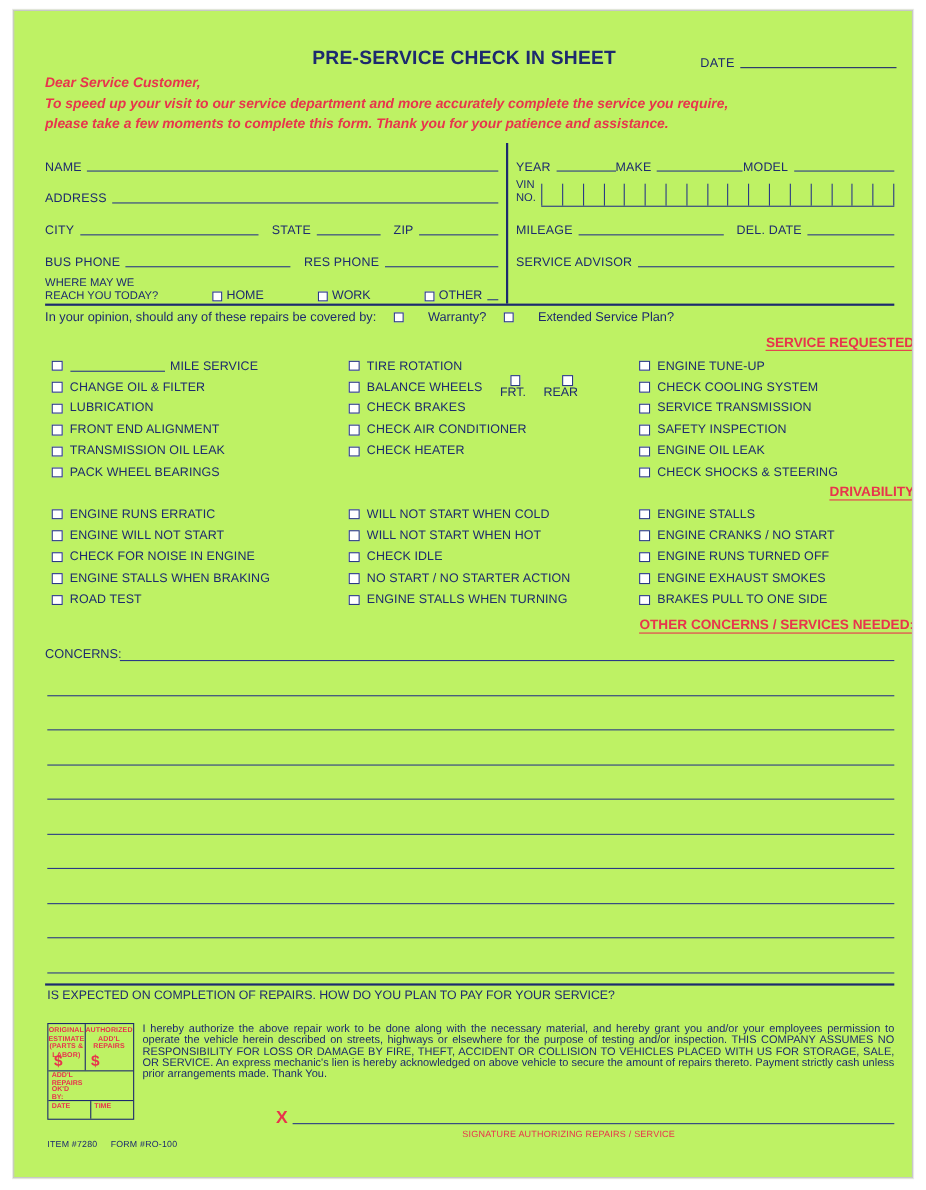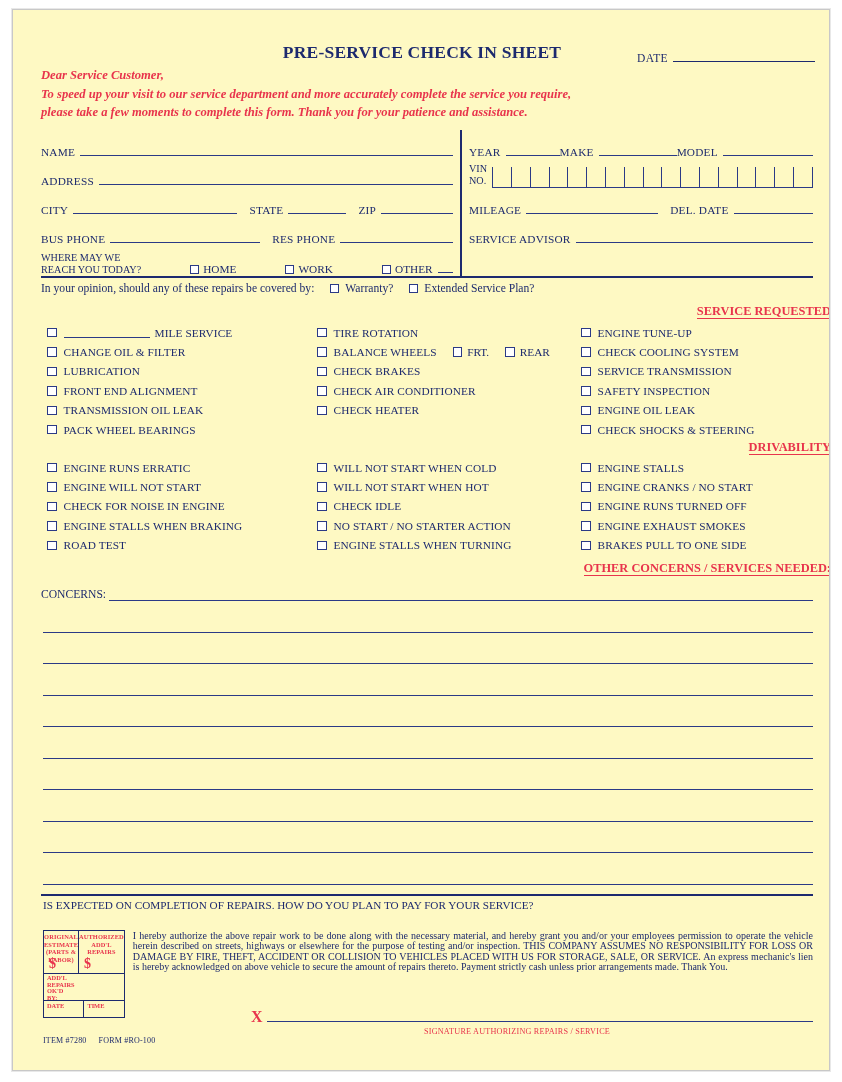--- a/index.html
+++ b/index.html
@@ -10,26 +10,25 @@
   body {
     width: 842px;
     height: 1082px;
     font-family: "Liberation Sans", sans-serif;
     -webkit-font-smoothing: antialiased;
   }
   .page-frame {
     position: absolute;
     left: 12px; top: 9px;
     width: 818px; height: 1062px;
-    background: #fef9c3;
+    background: #bef264;
     border: 1px solid #c8c8c8;
     box-sizing: border-box;
     box-shadow: 0 0 0 1px #e8e8e8;
     overflow: hidden;
-    font-family: Liberation Serif, serif;
   }
   .sheet {
     position: absolute;
     left: 0; top: 0;
     width: 818px; height: 1062px;
   }
 
   
   .title {
     position: absolute;
@@ -184,21 +183,21 @@
   .opinion {
     position: absolute;
     left: 28px; top: 272px;
     font-size: 11.6px;
     color: #1d2a6e;
     display: flex;
     align-items: center;
   }
   .opinion .q { white-space: nowrap; }
   .opinion .opt {
-    display: flex; align-items: center; gap: 6px;
+    display: flex; align-items: center; gap: 22px;
     margin-left: 16px; white-space: nowrap;
   }
 
   
   .sechead {
     position: absolute;
     width: 818px;
     text-align: right;
     font-size: 12.4px;
     font-weight: bold;
@@ -227,22 +226,23 @@
   }
   .ckrow .txt { letter-spacing: .1px; }
   .ckrow .blankrule {
     display: inline-block;
     width: 86px;
     border-bottom: 1.1px solid #2b3a86;
     height: 9px;
     margin-right: 5px;
   }
   .ckrow .sub {
-    display: flex; align-items: center;
+    display: flex; align-items: flex-end;
     margin-left: 16px;
+    flex-direction: column;
   }
   .ckrow .sub .cbx { margin-right: 5px; }
 
   
   .concerns-label {
     position: absolute;
     left: 28px; top: 578px;
     font-size: 11.6px;
     color: #1d2a6e;
   }

